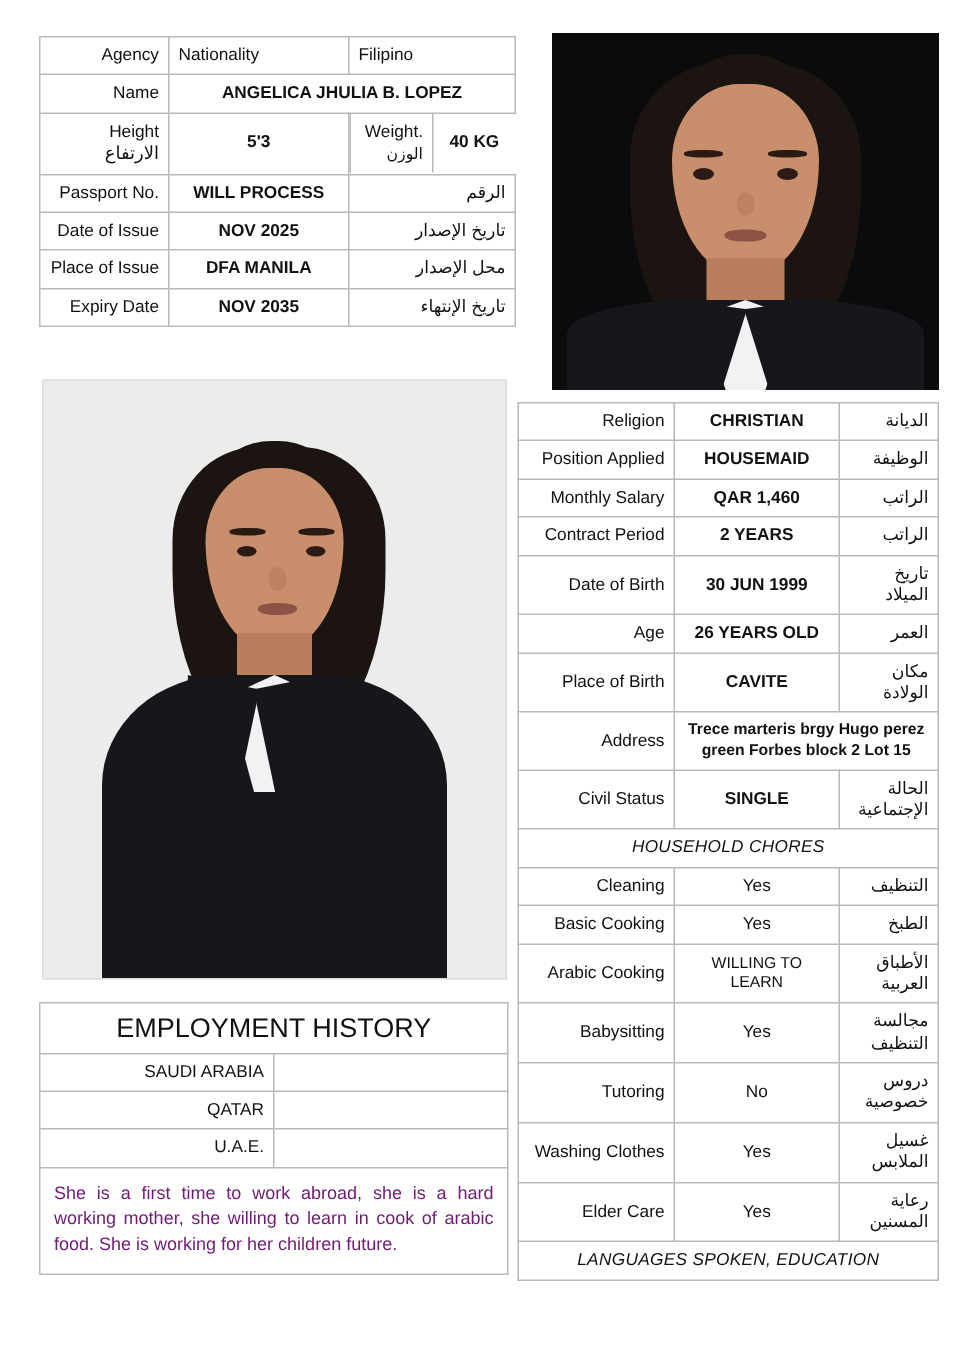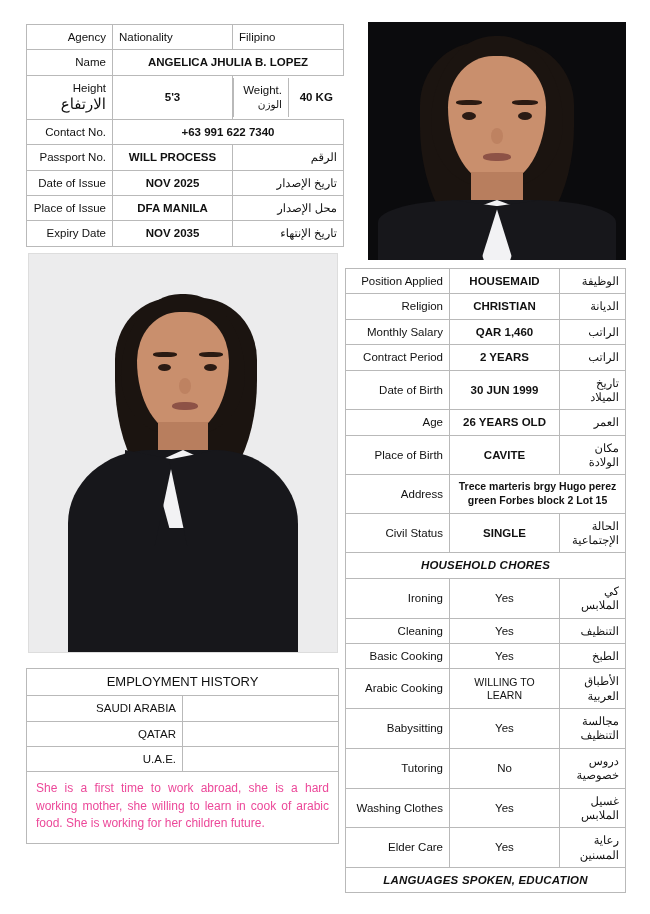--- a/index.html
+++ b/index.html
@@ -31,21 +31,21 @@
     vertical-align: middle;
     line-height: 1.25;
   }
   .lbl { text-align: right; font-size: 11.5px; }
   .val { text-align: center; font-weight: bold; font-size: 12.5px; }
   .val-plain { text-align: center; font-size: 11.5px; }
   .ar { text-align: right; font-size: 10.5px; color: #222; }
   .section-head {
     text-align: center;
     font-style: italic;
-    font-weight: bold;
+    font-weight: normal;
     font-size: 13.5px;
     letter-spacing: .2px;
   }
   .center { text-align: left; }
 
   
   .top-left {
     position: absolute;
     left: 26px;
     top: 24px;
@@ -159,31 +159,31 @@
   
   .emp {
     position: absolute;
     left: 26px;
     top: 668px;
     width: 313px;
   }
   .emp td { height: 22px; }
   .emp .title {
     text-align: center;
-    font-size: 13px;
+    font-size: 18px;
     padding: 5px 16px;
   }
   .remark-box {
     border: 1px solid #b9b9b9;
     border-top: none;
     padding: 8px 9px 10px 9px;
     font-size: 12px;
     line-height: 1.45;
     text-align: justify;
-    color: #ec4899;
+    color: #701a75;
     min-height: 66px;
   }
 </style>
 </head>
 <body>
 
 <div class="page">
 
   <div class="top-left">
     <table class="grid">
@@ -193,40 +193,36 @@
         <td class="center" style="width:120px">Nationality</td>
         <td class="center">Filipino</td>
       </tr>
       <tr>
         <td class="lbl">Name</td>
         <td class="val" colspan="2">ANGELICA JHULIA B. LOPEZ</td>
       </tr>
       <tr>
         <td class="lbl">
           <span>Height</span><br>
-          <span style="font-size:15px">الارتفاع</span>
+          <span style="font-size:12px">الارتفاع</span>
         </td>
         <td class="val" style="width:62px">5'3</td>
         <td style="padding:0;border:none">
           <table class="grid" style="border:none">
             <tbody>
                   <tr>
               <td class="lbl" style="border-top:none;border-right:none;border-bottom:none">
                 <span>Weight.</span><br>
                 <span style="font-size:10.5px">الوزن</span>
               </td>
               <td class="val" style="border-top:none;border-right:none;border-bottom:none">40 KG</td>
             </tr>
           </tbody>
               </table>
         </td>
-      </tr>
-      <tr>
-        <td class="lbl">Contact No.</td>
-        <td class="val" colspan="2">+63 991 622 7340</td>
       </tr>
       <tr>
         <td class="lbl">Passport No.</td>
         <td class="val">WILL PROCESS</td>
         <td class="ar">الرقم</td>
       </tr>
       <tr>
         <td class="lbl">Date of Issue</td>
         <td class="val">NOV 2025</td>
         <td class="ar">تاريخ الإصدار</td>
@@ -282,30 +278,30 @@
       <div class="p-shirt" style="top:196px;width:62px;height:78px;"></div>
       <div class="p-lapelL" style="left:96px;top:196px;width:48px;height:96px;"></div>
       <div class="p-lapelR" style="left:140px;top:196px;width:48px;height:96px;"></div>
     </div>
   </div>
 
   <div class="right-table">
     <table class="grid">
       <tbody>
           <tr>
+        <td class="lbl">Religion</td>
+        <td class="val">CHRISTIAN</td>
+        <td class="ar">الديانة</td>
+      </tr>
+      <tr>
         <td class="lbl">Position Applied</td>
         <td class="val">HOUSEMAID</td>
         <td class="ar">الوظيفة</td>
       </tr>
       <tr>
-        <td class="lbl">Religion</td>
-        <td class="val">CHRISTIAN</td>
-        <td class="ar">الديانة</td>
-      </tr>
-      <tr>
         <td class="lbl">Monthly Salary</td>
         <td class="val">QAR 1,460</td>
         <td class="ar">الراتب</td>
       </tr>
       <tr>
         <td class="lbl">Contract Period</td>
         <td class="val">2 YEARS</td>
         <td class="ar">الراتب</td>
       </tr>
       <tr>
@@ -328,25 +324,20 @@
         <td class="val" colspan="2" style="font-size:10.5px;line-height:1.3">Trece marteris brgy Hugo perez green Forbes block 2 Lot 15</td>
       </tr>
       <tr>
         <td class="lbl">Civil Status</td>
         <td class="val">SINGLE</td>
         <td class="ar">الحالة الإجتماعية</td>
       </tr>
 
       <tr>
         <td class="section-head" colspan="3">HOUSEHOLD CHORES</td>
-      </tr>
-      <tr>
-        <td class="lbl">Ironing</td>
-        <td class="val-plain">Yes</td>
-        <td class="ar">كي الملابس</td>
       </tr>
       <tr>
         <td class="lbl">Cleaning</td>
         <td class="val-plain">Yes</td>
         <td class="ar">التنظيف</td>
       </tr>
       <tr>
         <td class="lbl">Basic Cooking</td>
         <td class="val-plain">Yes</td>
         <td class="ar">الطبخ</td>

